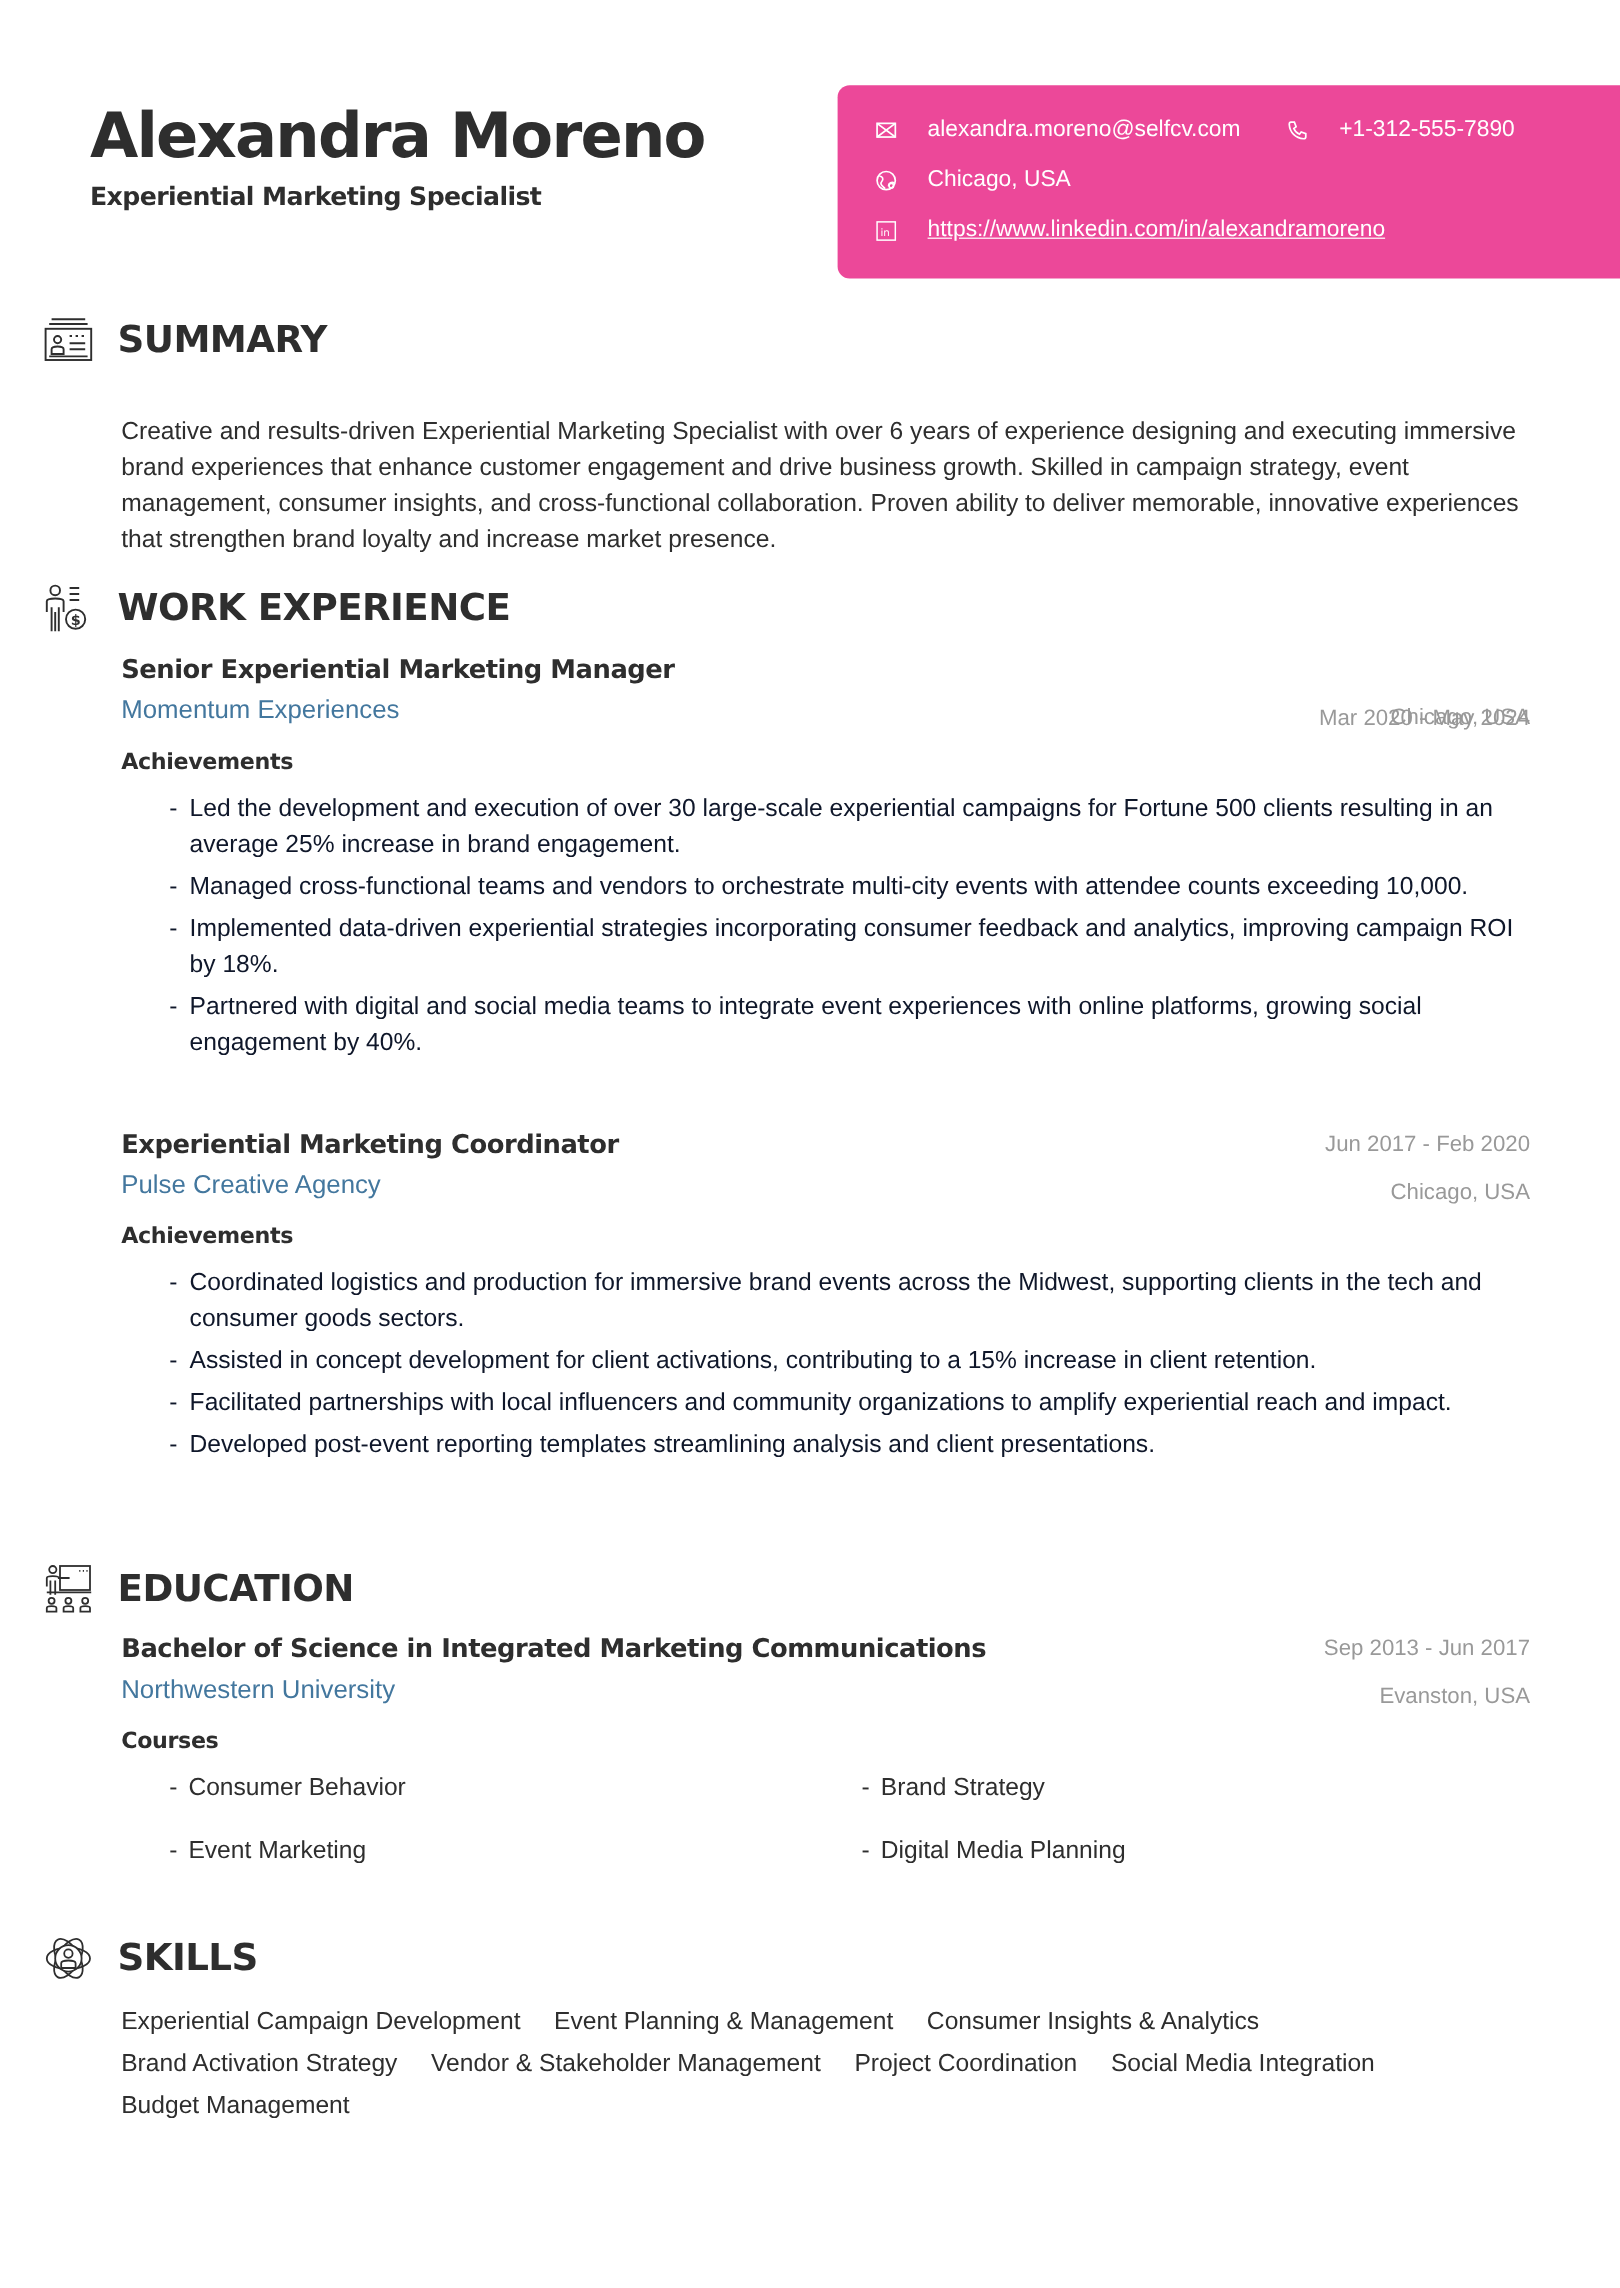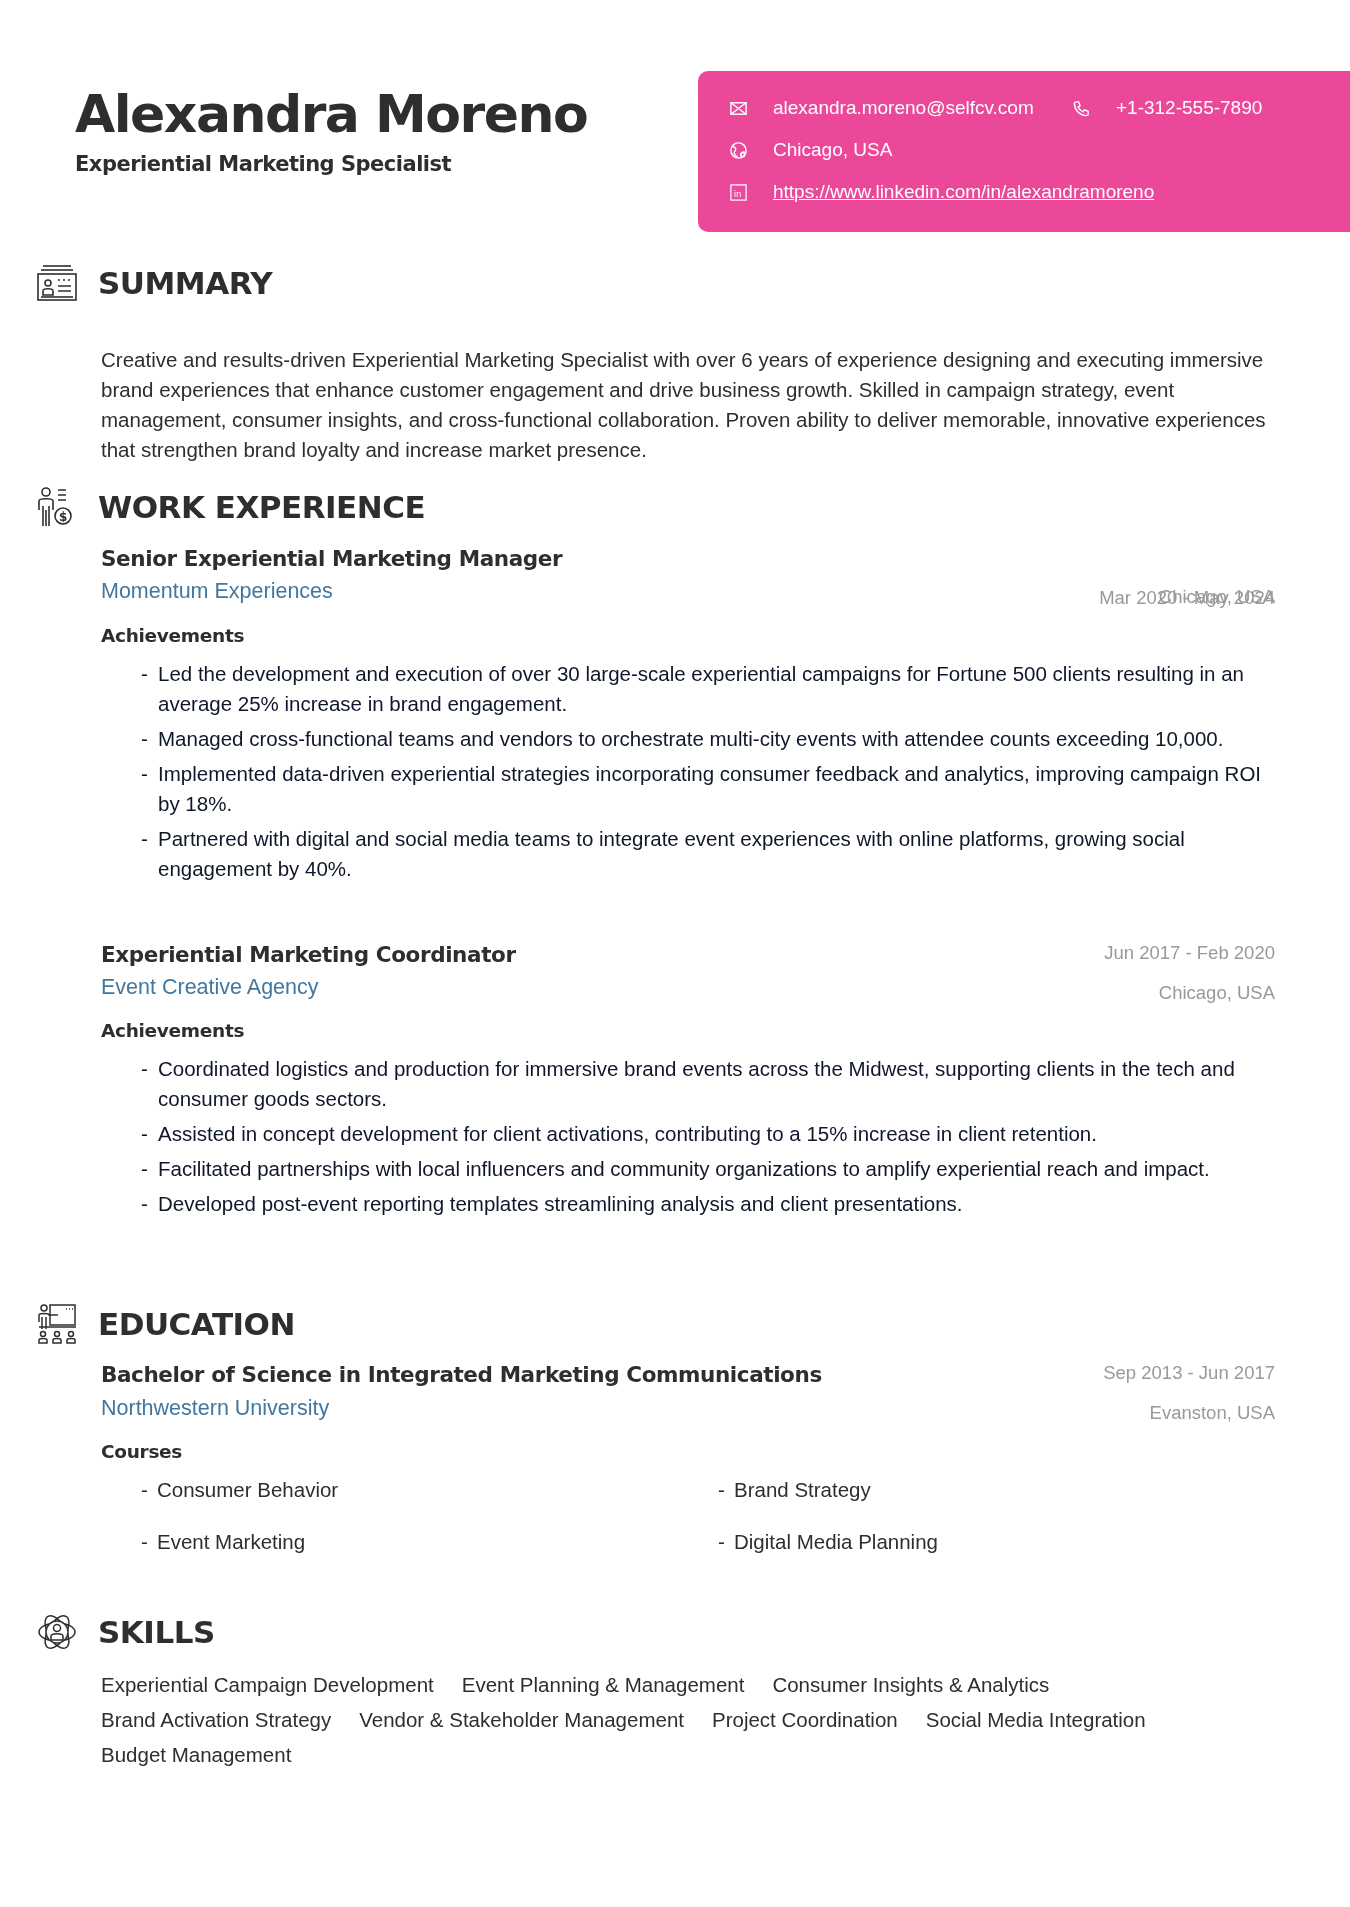--- a/index.html
+++ b/index.html
@@ -120,21 +120,21 @@
 <div class="sub-label" style="top:625px;">Achievements</div>
 <ul class="bullets" style="top:659px;">
   <li>Led the development and execution of over 30 large-scale experiential campaigns for Fortune 500 clients resulting in an average 25% increase in brand engagement.</li>
   <li>Managed cross-functional teams and vendors to orchestrate multi-city events with attendee counts exceeding 10,000.</li>
   <li>Implemented data-driven experiential strategies incorporating consumer feedback and analytics, improving campaign ROI by 18%.</li>
   <li>Partnered with digital and social media teams to integrate event experiences with online platforms, growing social engagement by 40%.</li>
 </ul>
 
 <div class="entry-title" style="top:942px;">Experiential Marketing Coordinator</div>
 <div class="entry-meta" style="top:942px;">Jun 2017 - Feb 2020</div>
-<div class="entry-org" style="top:975px;">Event Creative Agency</div>
+<div class="entry-org" style="top:975px;">Pulse Creative Agency</div>
 <div class="entry-meta" style="top:982px;">Chicago, USA</div>
 <div class="sub-label" style="top:1020px;">Achievements</div>
 <ul class="bullets" style="top:1054px;">
   <li>Coordinated logistics and production for immersive brand events across the Midwest, supporting clients in the tech and consumer goods sectors.</li>
   <li>Assisted in concept development for client activations, contributing to a 15% increase in client retention.</li>
   <li>Facilitated partnerships with local influencers and community organizations to amplify experiential reach and impact.</li>
   <li>Developed post-event reporting templates streamlining analysis and client presentations.</li>
 </ul>
 
 <div class="section-head" style="top:1303px;">

